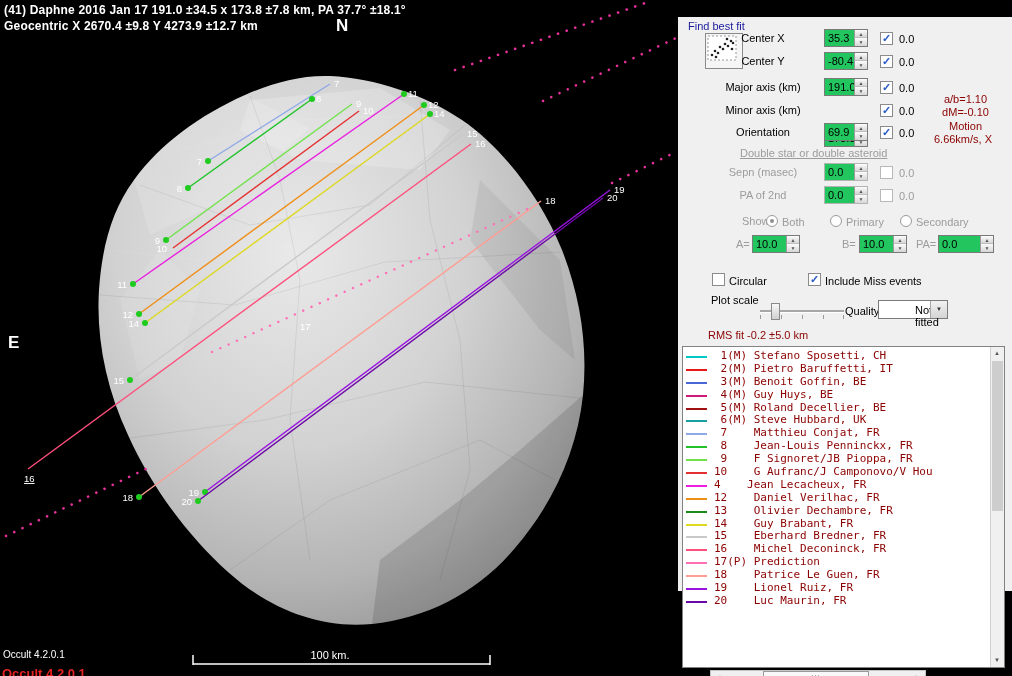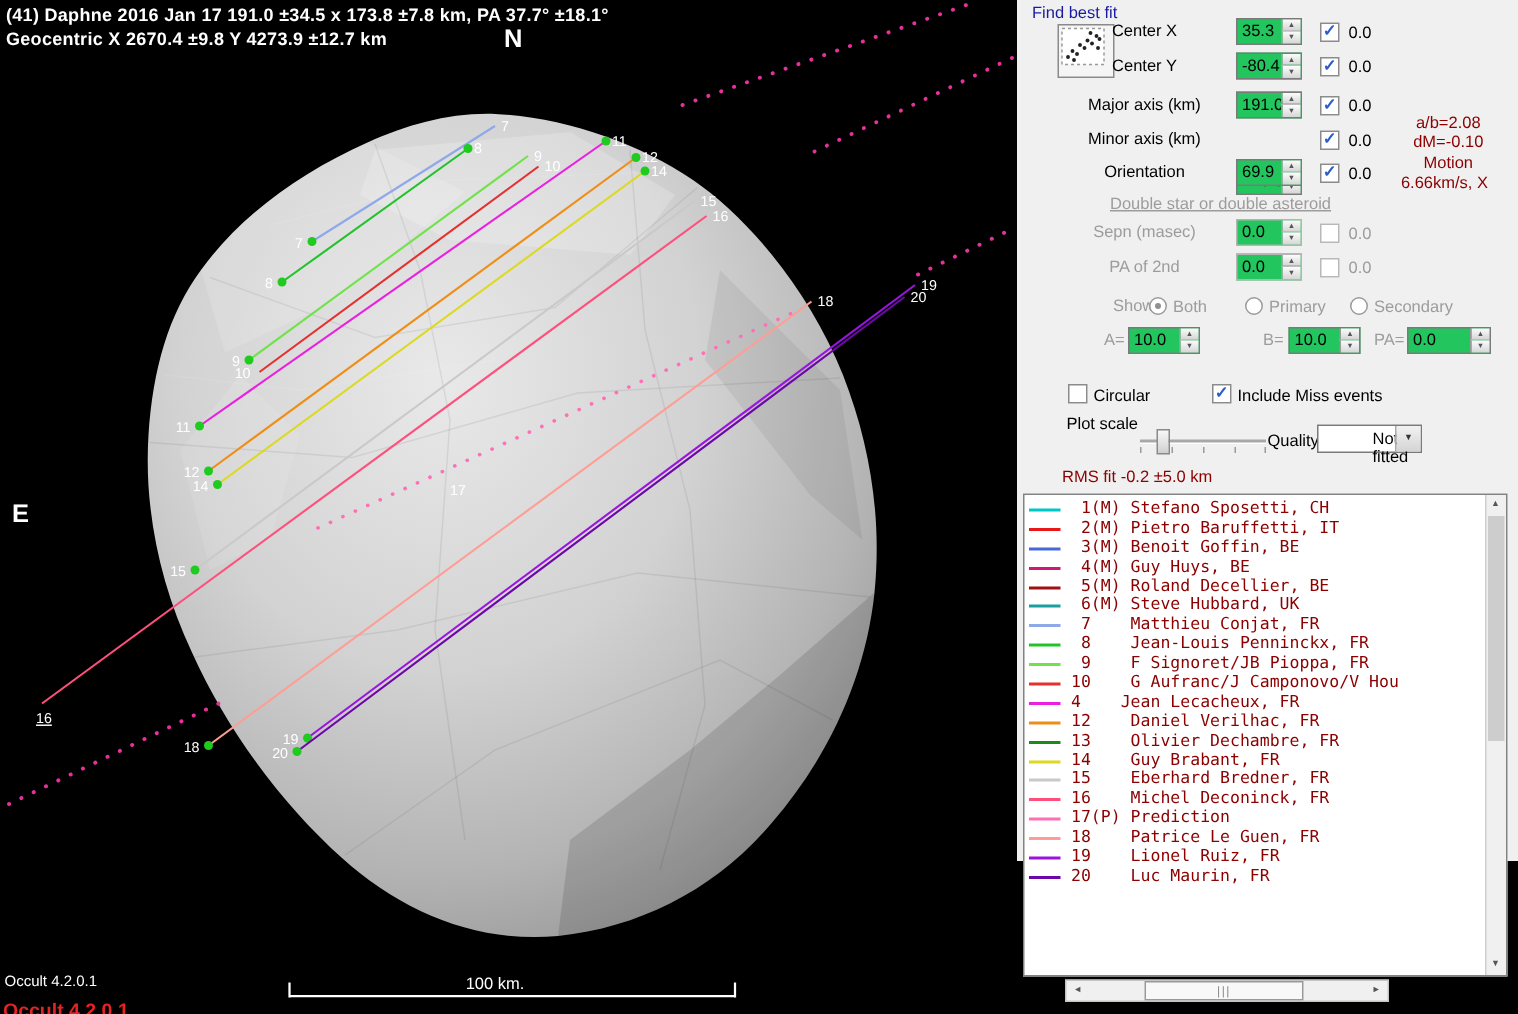--- a/index.html
+++ b/index.html
@@ -11,21 +11,21 @@
   .ptitle{position:absolute;color:#fff;font-weight:bold;font-size:12px;white-space:nowrap;letter-spacing:.2px;}
   .dir{position:absolute;color:#fff;font-weight:bold;font-size:17px;}
   .ver{position:absolute;color:#fff;font-size:10px;}
   .ver2{position:absolute;color:#e62222;font-size:13px;font-weight:bold;}
   .chlbl{fill:#fff;font-size:9.5px;font-family:"Liberation Sans",sans-serif;}
   .und{text-decoration:underline;}
   .scaletxt{fill:#fff;font-size:11px;font-family:"Liberation Sans",sans-serif;}
   .facet{fill:none;stroke:#000;opacity:.07;stroke-width:1;}
   .facetw{fill:none;stroke:#fff;opacity:.09;stroke-width:1;}
   
-  .panel{position:absolute;left:678px;top:0;width:334px;height:574px;background:#f0f0f0;font-size:11px;color:#000;}
+  .panel{position:absolute;left:678px;top:17px;width:334px;height:574px;background:#f0f0f0;font-size:11px;color:#000;}
   .plabel{position:absolute;white-space:nowrap;}
   .navy{color:#1a1a9e;}
   .gray{color:#9c9c9c;}
   .maroon{color:#8b0000;}
   .right{text-align:center;}
   .center{text-align:center;}
   .underline{text-decoration:underline;}
   .iconbtn{position:absolute;left:27px;top:16px;width:38px;height:36px;background:#f5f5f5;border:1px solid #8a8a8a;box-sizing:border-box;}
   .numbox{position:absolute;height:18px;background:#22c55e;border:1px solid #7a7a7a;box-sizing:border-box;font-size:11px;color:#000;}
   .numbox.dis{border-color:#b4b4b4;}
@@ -225,21 +225,21 @@
         <div class="plabel right" style="left: 28px; top: 109px; width: 114px;">Orientation</div>
         <div class="numbox" style="left: 146px; top: 106px; width: 44px;">
           <span class="nval">69.9</span>
           <span class="sp up">▲</span>
           <span class="sp dn">▼</span>
         </div>
         <span class="cb" style="left: 202px; top: 109px;">✓</span>
         <div class="plabel " style="left: 221px; top: 110px;">0.0</div>
       </div>
 
-    <div class="plabel maroon right" style="left:250px;top:76px;width:75px">a/b=2.08</div>
+    <div class="plabel maroon right" style="left:250px;top:76px;width:75px">a/b=1.10</div>
     <div class="plabel maroon right" style="left:250px;top:89px;width:75px">dM=-0.10</div>
     <div class="plabel maroon center" style="left:250px;top:103px;width:75px">Motion</div>
     <div class="plabel maroon center" style="left:240px;top:116px;width:90px">6.66km/s, X</div>
 
     <div class="plabel gray underline" style="left:62px;top:130px">Double star or  double asteroid</div>
 
     <div id="double-rows">
         <div class="plabel right gray" style="left: 28px; top: 149px; width: 114px;">Sepn (masec)</div>
         <div class="numbox dis" style="left: 146px; top: 146px; width: 44px;">
           <span class="nval">0.0</span>

